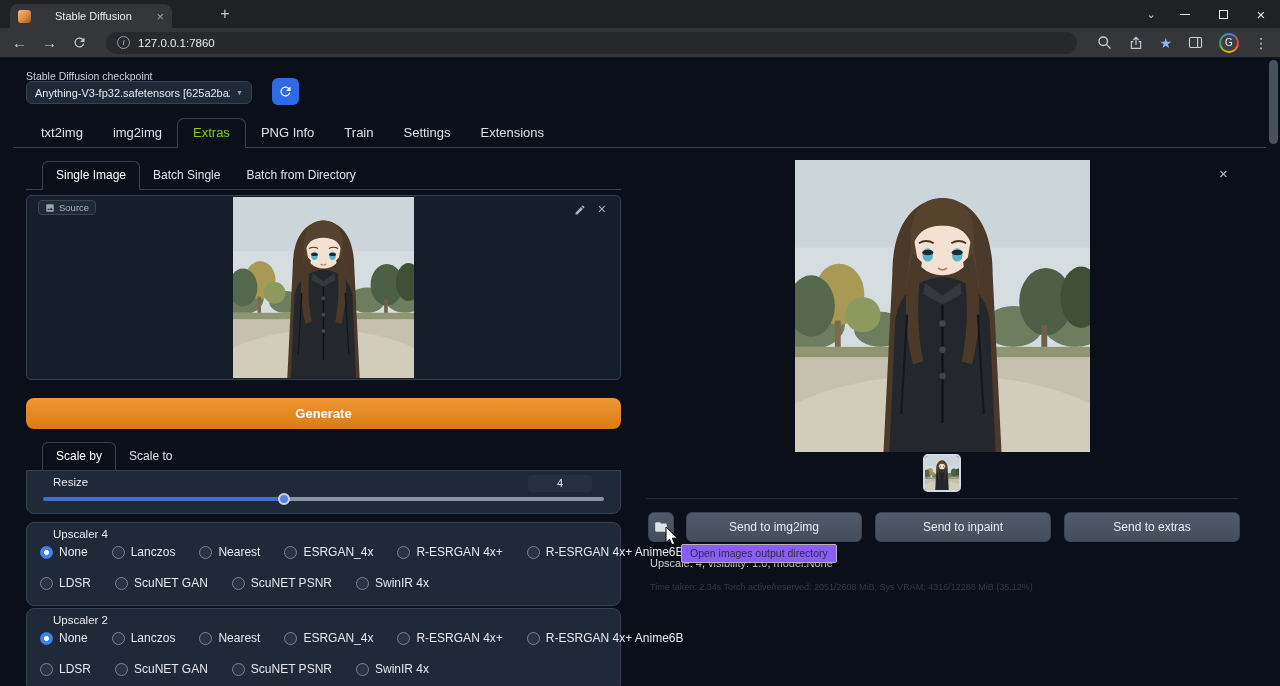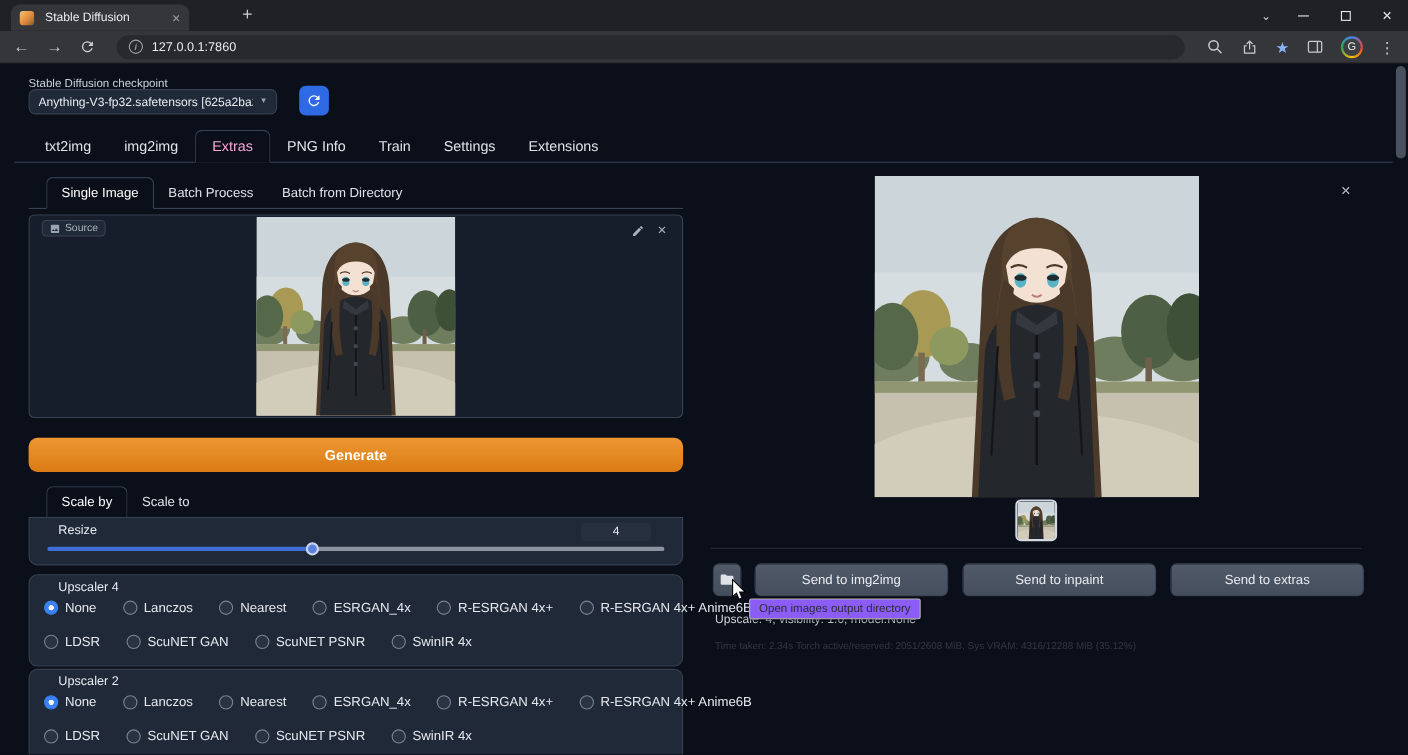--- a/index.html
+++ b/index.html
@@ -10,21 +10,21 @@
     background:#0b0f19;
     font-family:"Liberation Sans", sans-serif;
     -webkit-font-smoothing:antialiased;
   }
 
   
   .tabstrip { position:absolute; top:0; left:0; width:1280px; height:28px; background:#202124; }
   .btab {
     position:absolute; left:10px; top:4px; width:162px; height:24px;
     background:#35363a; border-radius:8px 8px 0 0;
-    display:flex; align-items:center; gap:10px; padding:0 8px;
+    display:flex; align-items:center; gap:24px; padding:0 8px;
     color:#e8eaed; font-size:11px;
   }
   .favicon { width:13px; height:13px; border-radius:3px;
     background:linear-gradient(135deg,#f6c177 0%,#e08a3c 55%,#8a5a2b 100%); flex:none; }
   .btab-title { flex:1; overflow:hidden; white-space:nowrap; }
   .btab-close { color:#9aa0a6; font-size:13px; line-height:1; cursor:pointer; }
   .newtab { position:absolute; left:214px; top:3px; width:22px; height:22px; color:#c7cbd0;
     font-size:16px; display:flex; align-items:center; justify-content:center; cursor:pointer; }
   .winctls { position:absolute; right:0; top:0; height:28px; display:flex; align-items:center; }
   .wc { width:38px; height:28px; display:flex; align-items:center; justify-content:center;
@@ -60,21 +60,21 @@
     display:flex; align-items:center; justify-content:space-between; padding:0 8px; cursor:pointer; }
   .ckpt-value { color:#e7ebf0; font-size:11px; white-space:nowrap; overflow:hidden; }
   .ckpt-caret { color:#9aa3b2; font-size:7px; margin-left:6px; }
   .refresh-btn { position:absolute; left:272px; top:20px; width:27px; height:27px; border:none;
     background:#2d6ae3; border-radius:6px; display:flex; align-items:center; justify-content:center; cursor:pointer; }
 
   .tabnav { position:absolute; top:62px; left:13px; width:1253px; height:28px;
     border-bottom:1px solid #374151; display:flex; align-items:flex-end; padding-left:13px; }
   .tabnav .tab { padding:6px 15px 7px; font-size:13px; color:#dde2ea; cursor:pointer; white-space:nowrap; }
   .tabnav .tab.active { background:#0b0f19; border:1px solid #374151; border-bottom:1px solid #0b0f19;
-    border-radius:7px 7px 0 0; margin-bottom:-1px; color:#f9a8d4;margin-top:12px; }
+    border-radius:7px 7px 0 0; margin-bottom:-1px; color:#84cc16;margin-top:12px; }
 
   .subnav { position:absolute; left:26px; width:595px; height:28px; border-bottom:1px solid #374151;
     display:flex; align-items:flex-end; padding-left:16px; }
   .subnav .tab { padding:6px 13px 7px; font-size:12px; color:#dde2ea; cursor:pointer; white-space:nowrap; }
   .subnav .tab.active { background:#0b0f19; border:1px solid #374151; border-bottom:1px solid #0b0f19;
     border-radius:6px 6px 0 0; margin-bottom:-1px; color:#fff; }
   .mode-nav { top:104px; }
   .scale-nav { top:385px; }
 
   .dropzone { position:absolute; left:26px; top:137px; width:595px; height:185px;
@@ -282,21 +282,21 @@
     <span class="tab">img2img</span>
     <span class="tab active">Extras</span>
     <span class="tab">PNG Info</span>
     <span class="tab">Train</span>
     <span class="tab">Settings</span>
     <span class="tab">Extensions</span>
   </div>
 
   <div class="subnav mode-nav">
     <span class="tab active">Single Image</span>
-    <span class="tab">Batch Process</span>
+    <span class="tab">Batch Single</span>
     <span class="tab">Batch from Directory</span>
   </div>
 
   <div class="dropzone">
     <span class="src-chip">
       <svg width="10" height="10" viewBox="0 0 24 24" fill="#9aa3b2">
           <use href="#ic-image"></use>
         </svg>
       <span>Source</span>
     </span>

